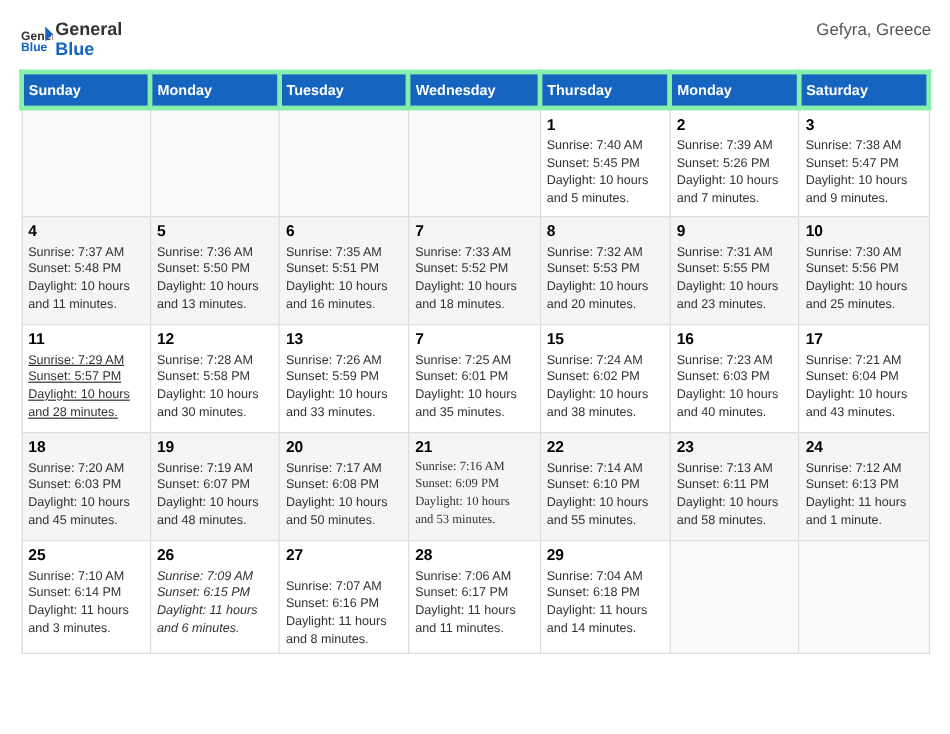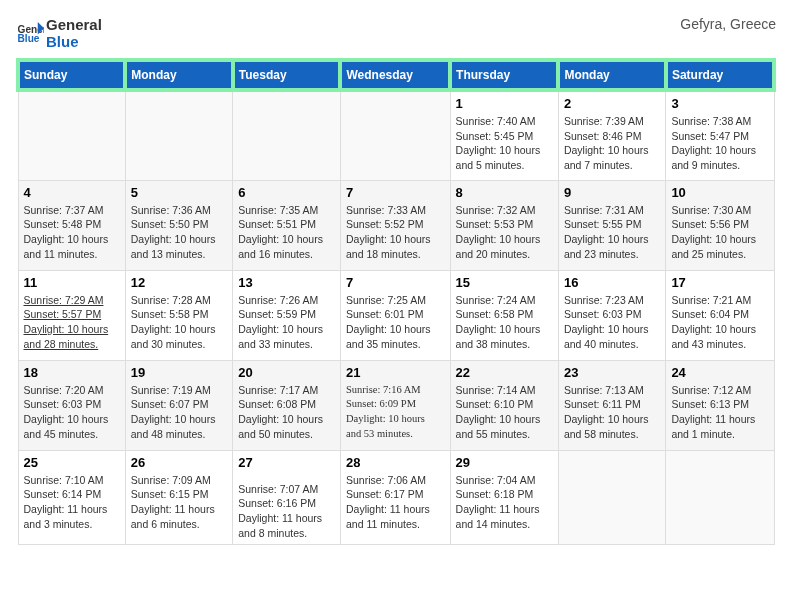--- a/index.html
+++ b/index.html
@@ -125,21 +125,21 @@
         <td>
           <span class="day-num">1</span>
           <div class="day-info" style="white-space: pre-line;">Sunrise: 7:40 AM
 Sunset: 5:45 PM
 Daylight: 10 hours
 and 5 minutes.</div>
         </td>
         <td>
           <span class="day-num">2</span>
           <div class="day-info" style="white-space: pre-line;">Sunrise: 7:39 AM
-Sunset: 8:46 PM
+Sunset: 5:26 PM
 Daylight: 10 hours
 and 7 minutes.</div>
         </td>
         <td>
           <span class="day-num">3</span>
           <div class="day-info" style="white-space: pre-line;">Sunrise: 7:38 AM
 Sunset: 5:47 PM
 Daylight: 10 hours
 and 9 minutes.</div>
         </td>
@@ -220,21 +220,21 @@
         <td>
           <span class="day-num">7</span>
           <div class="day-info" style="white-space: pre-line;">Sunrise: 7:25 AM
 Sunset: 6:01 PM
 Daylight: 10 hours
 and 35 minutes.</div>
         </td>
         <td>
           <span class="day-num">15</span>
           <div class="day-info" style="white-space: pre-line;">Sunrise: 7:24 AM
-Sunset: 6:58 PM
+Sunset: 6:02 PM
 Daylight: 10 hours
 and 38 minutes.</div>
         </td>
         <td>
           <span class="day-num">16</span>
           <div class="day-info" style="white-space: pre-line;">Sunrise: 7:23 AM
 Sunset: 6:03 PM
 Daylight: 10 hours
 and 40 minutes.</div>
         </td>
@@ -300,21 +300,21 @@
       <tr>
         <td>
           <span class="day-num">25</span>
           <div class="day-info" style="white-space: pre-line;">Sunrise: 7:10 AM
 Sunset: 6:14 PM
 Daylight: 11 hours
 and 3 minutes.</div>
         </td>
         <td>
           <span class="day-num">26</span>
-          <div class="day-info" style="white-space: pre-line;">Sunrise: 7:09 AM
+          <div class="day-info" style="white-space: pre-line; font-style: italic;">Sunrise: 7:09 AM
 Sunset: 6:15 PM
 Daylight: 11 hours
 and 6 minutes.</div>
         </td>
         <td>
           <span class="day-num">27</span>
           <div class="day-info" style="white-space: pre-line; margin-top: 12px;">Sunrise: 7:07 AM
 Sunset: 6:16 PM
 Daylight: 11 hours
 and 8 minutes.</div>

